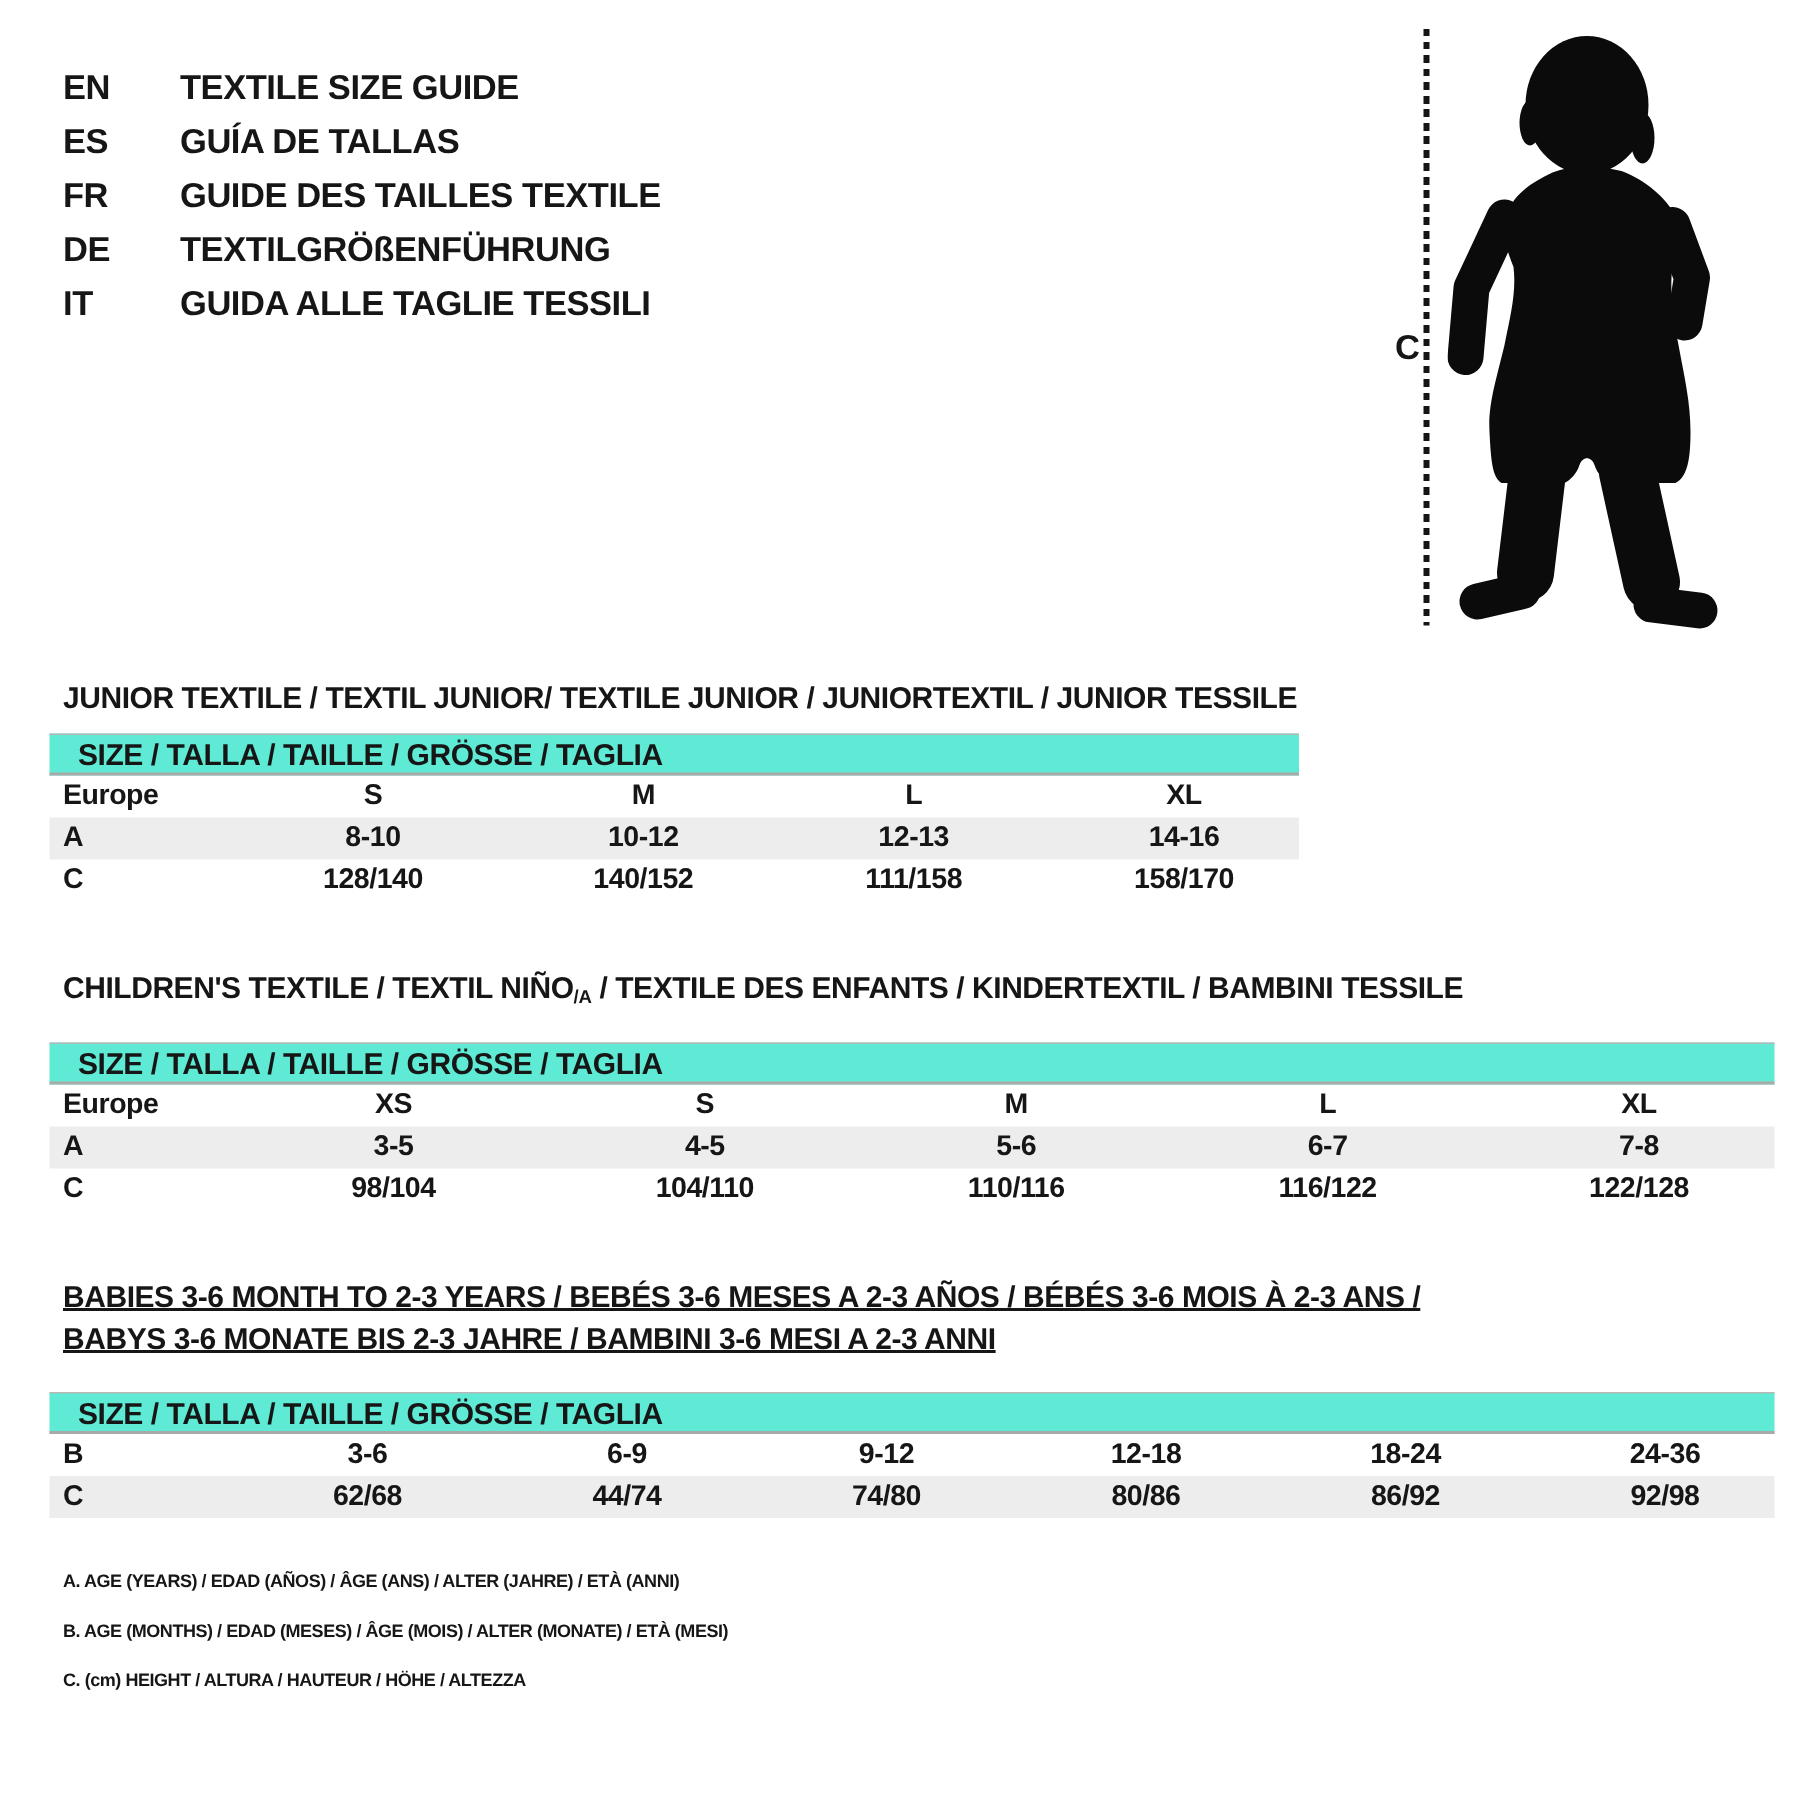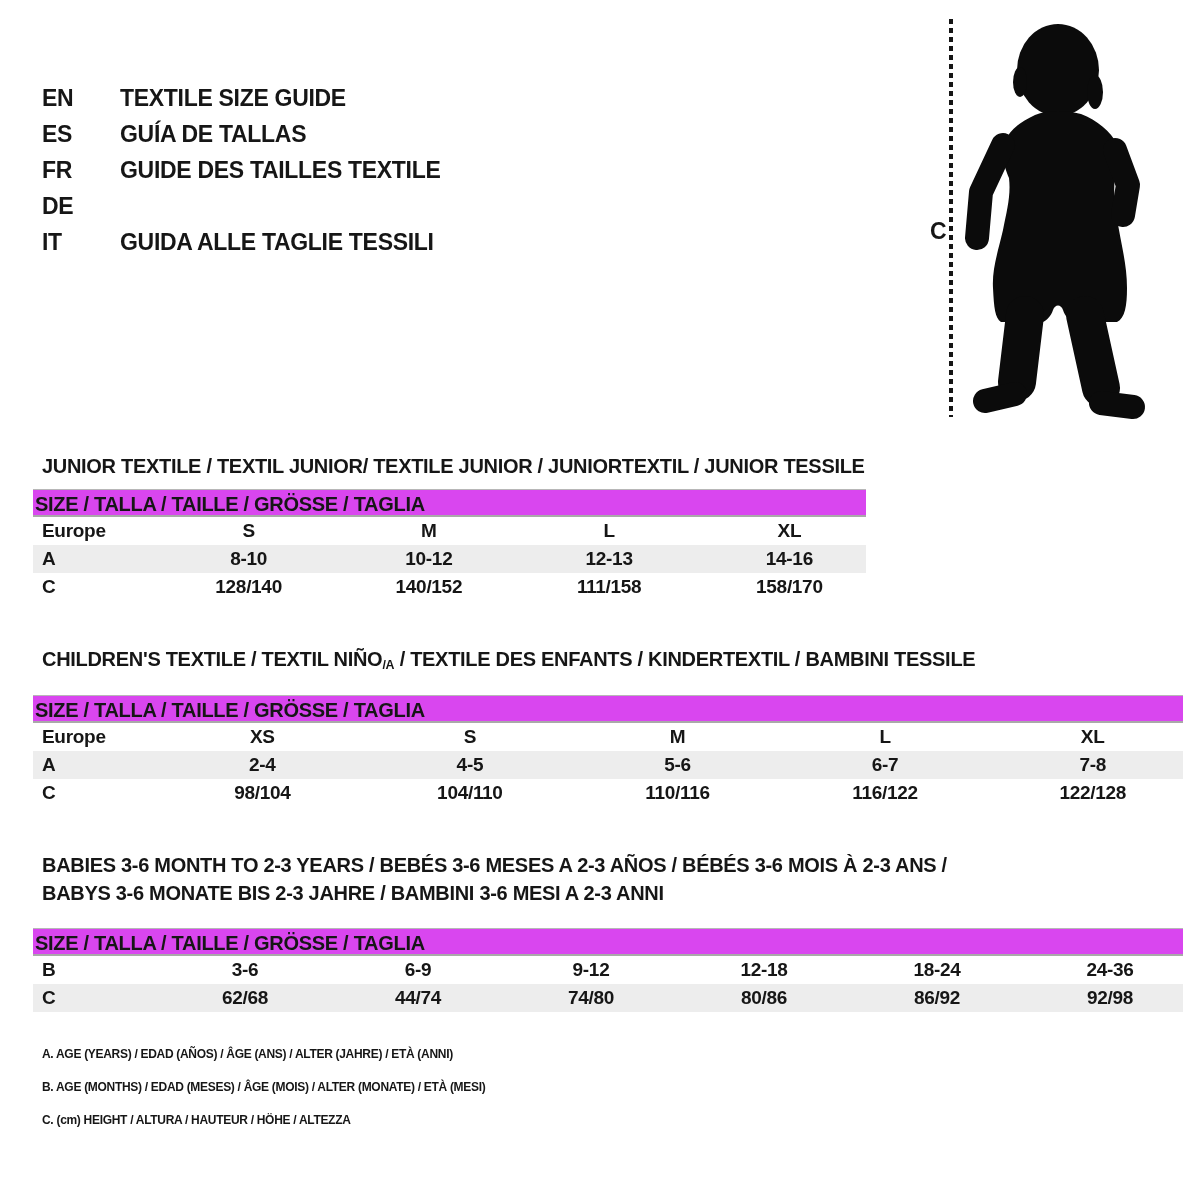--- a/index.html
+++ b/index.html
@@ -3,38 +3,38 @@
 <meta charset="utf-8">
 <style>
   html,body{margin:0;padding:0;}
   body{
     width:1200px;height:1200px;position:relative;background:#ffffff;
     font-family:"Liberation Sans", sans-serif;
     font-weight:bold;color:#161616;overflow:hidden;
     letter-spacing:-0.3px;
   }
   
-  .lang-list{position:absolute;top:40px;left:42px;font-size:23px;line-height:36px;margin-top:40px;}
+  .lang-list{position:absolute;top:40px;left:42px;font-size:23px;line-height:36px;}
   .lang-row{display:flex;}
   .lang-code{width:78px;}
   
   .dash-line{
     position:absolute;left:949px;top:19px;width:4px;height:398px;
     background:repeating-linear-gradient(to bottom,#151515 0 5px,transparent 5px 9px);
   }
   .height-label{position:absolute;left:930px;top:218px;font-size:23px;}
   .baby-figure{position:absolute;left:965px;top:20px;width:195px;height:405px;}
   
   .section-heading{position:absolute;left:42px;font-size:20px;line-height:24px;white-space:nowrap;}
   .sub-a{font-size:0.62em;vertical-align:-0.28em;letter-spacing:-0.2px;}
   
   .size-table{position:absolute;left:33px;}
   .size-header{
-    background:#d946ef;border-top:1px solid #b7b7b7;border-bottom:2px solid #a9a9a9;
-    height:28px;line-height:28px;font-size:20px;padding-left:2px;box-sizing:border-box;
+    background:#5eead4;border-top:1px solid #b7b7b7;border-bottom:2px solid #a9a9a9;
+    height:28px;line-height:28px;font-size:20px;padding-left:19px;box-sizing:border-box;
   }
   .trow{display:flex;height:28px;line-height:28px;font-size:19px;gap:27px;}
   .trow.alt{background:#ededed;}
   .tlabel{width:112px;padding-left:9px;box-sizing:border-box;}
   .tcell{flex:1;text-align:center;}
   
   .legend{position:absolute;left:42px;top:1038px;font-size:12px;line-height:33px;white-space:nowrap;}
 </style>
 </head>
 <body>
@@ -47,20 +47,21 @@
   <div class="lang-row">
     <span class="lang-code">ES</span>
     <span class="lang-title">GUÍA DE TALLAS</span>
   </div>
   <div class="lang-row">
     <span class="lang-code">FR</span>
     <span class="lang-title">GUIDE DES TAILLES TEXTILE</span>
   </div>
   <div class="lang-row">
     <span class="lang-code">DE</span>
+    <span class="lang-title">TEXTILGRÖßENFÜHRUNG</span>
   </div>
   <div class="lang-row">
     <span class="lang-code">IT</span>
     <span class="lang-title">GUIDA ALLE TAGLIE TESSILI</span>
   </div>
 </div>
 
 <div class="dash-line"></div>
 <div class="height-label">C</div>
 <svg class="baby-figure" viewBox="0 0 195 405" xmlns="http://www.w3.org/2000/svg">
@@ -118,37 +119,37 @@
   <div class="trow">
     <span class="tlabel">Europe</span>
     <span class="tcell">XS</span>
     <span class="tcell">S</span>
     <span class="tcell">M</span>
     <span class="tcell">L</span>
     <span class="tcell">XL</span>
   </div>
   <div class="trow alt">
     <span class="tlabel">A</span>
-    <span class="tcell">2-4</span>
+    <span class="tcell">3-5</span>
     <span class="tcell">4-5</span>
     <span class="tcell">5-6</span>
     <span class="tcell">6-7</span>
     <span class="tcell">7-8</span>
   </div>
   <div class="trow">
     <span class="tlabel">C</span>
     <span class="tcell">98/104</span>
     <span class="tcell">104/110</span>
     <span class="tcell">110/116</span>
     <span class="tcell">116/122</span>
     <span class="tcell">122/128</span>
   </div>
 </div>
 
-<div class="section-heading" style="top:851px;line-height:28px;">
+<div class="section-heading" style="top:851px;line-height:28px;text-decoration:underline;">
   <div>BABIES 3-6 MONTH TO 2-3 YEARS / BEBÉS 3-6 MESES A 2-3 AÑOS / BÉBÉS 3-6 MOIS À 2-3 ANS /</div>
   <div>BABYS 3-6 MONATE BIS 2-3 JAHRE / BAMBINI 3-6 MESI A 2-3 ANNI</div>
 </div>
 <div class="size-table" style="top:928px;width:1150px;">
   <div class="size-header">SIZE / TALLA / TAILLE / GRÖSSE / TAGLIA</div>
   <div class="trow">
     <span class="tlabel">B</span>
     <span class="tcell">3-6</span>
     <span class="tcell">6-9</span>
     <span class="tcell">9-12</span>

